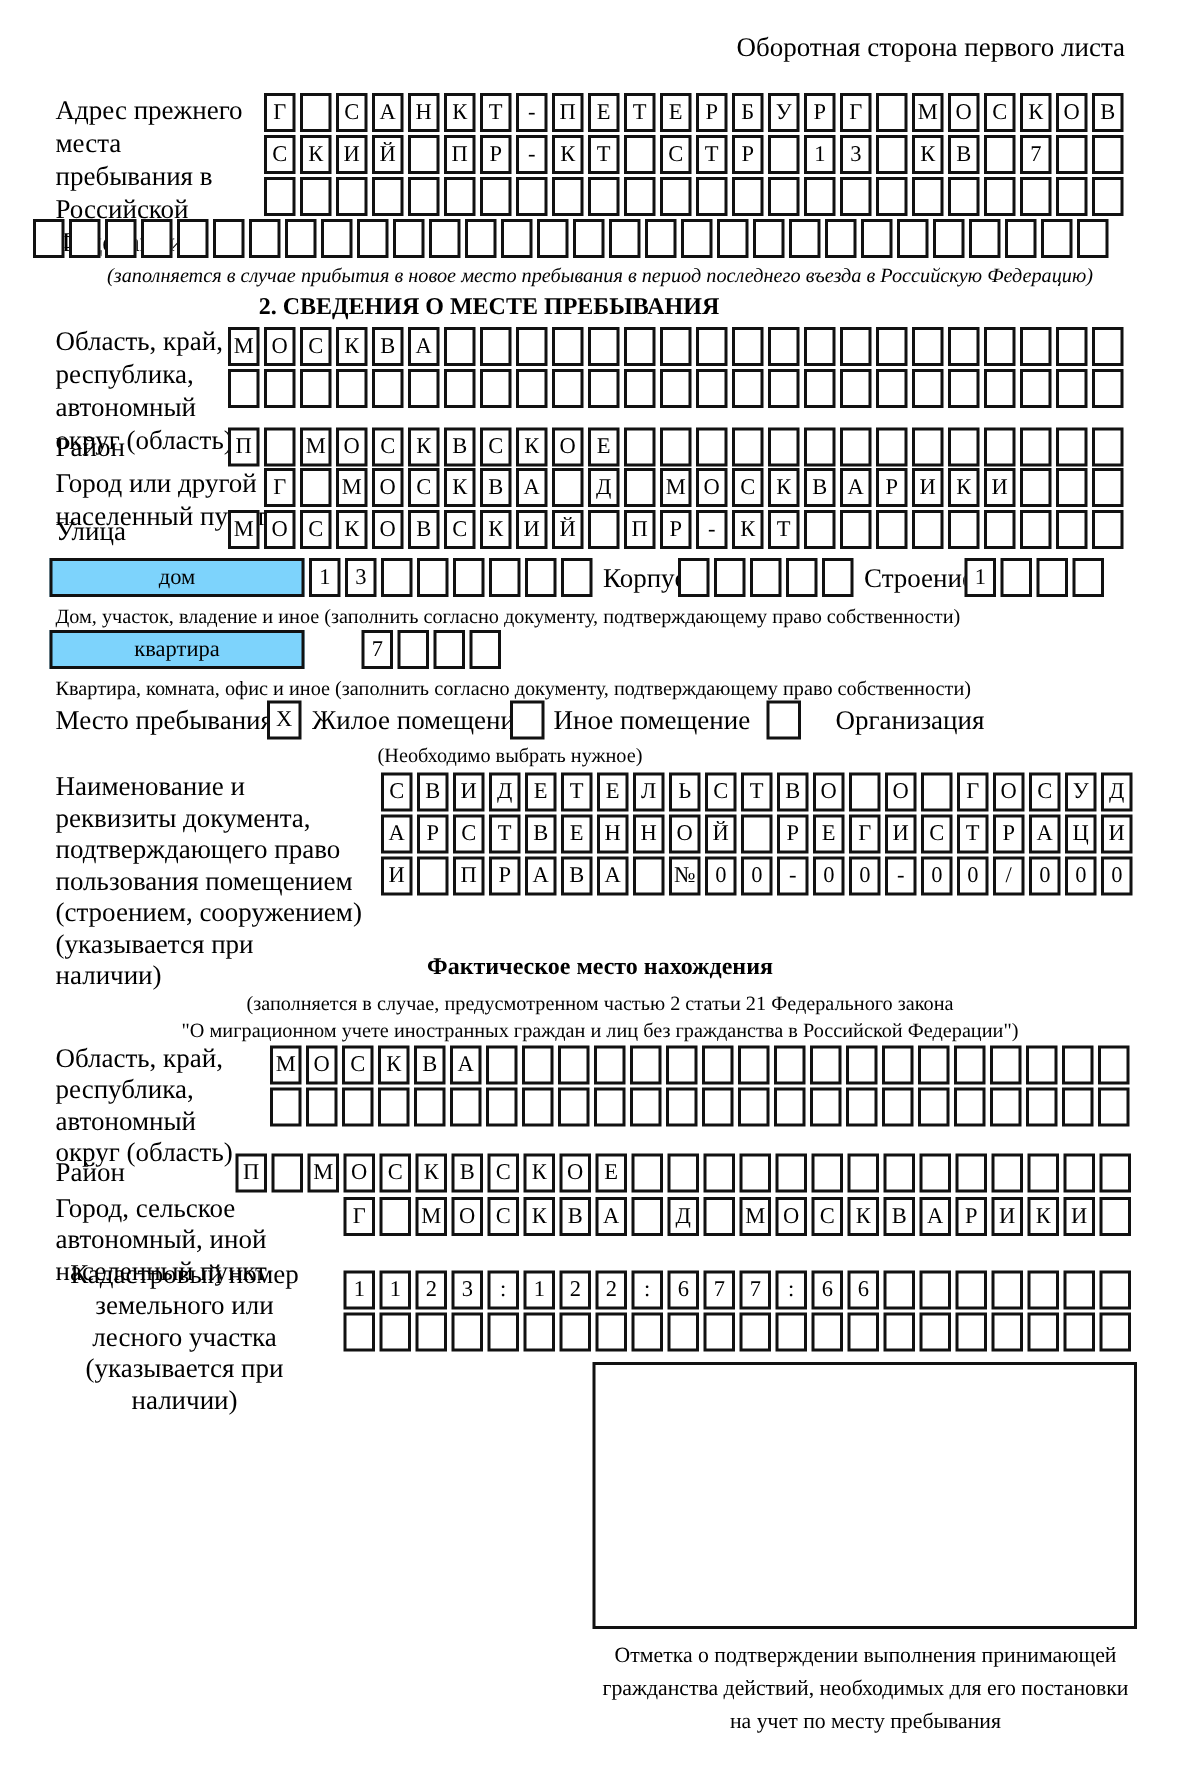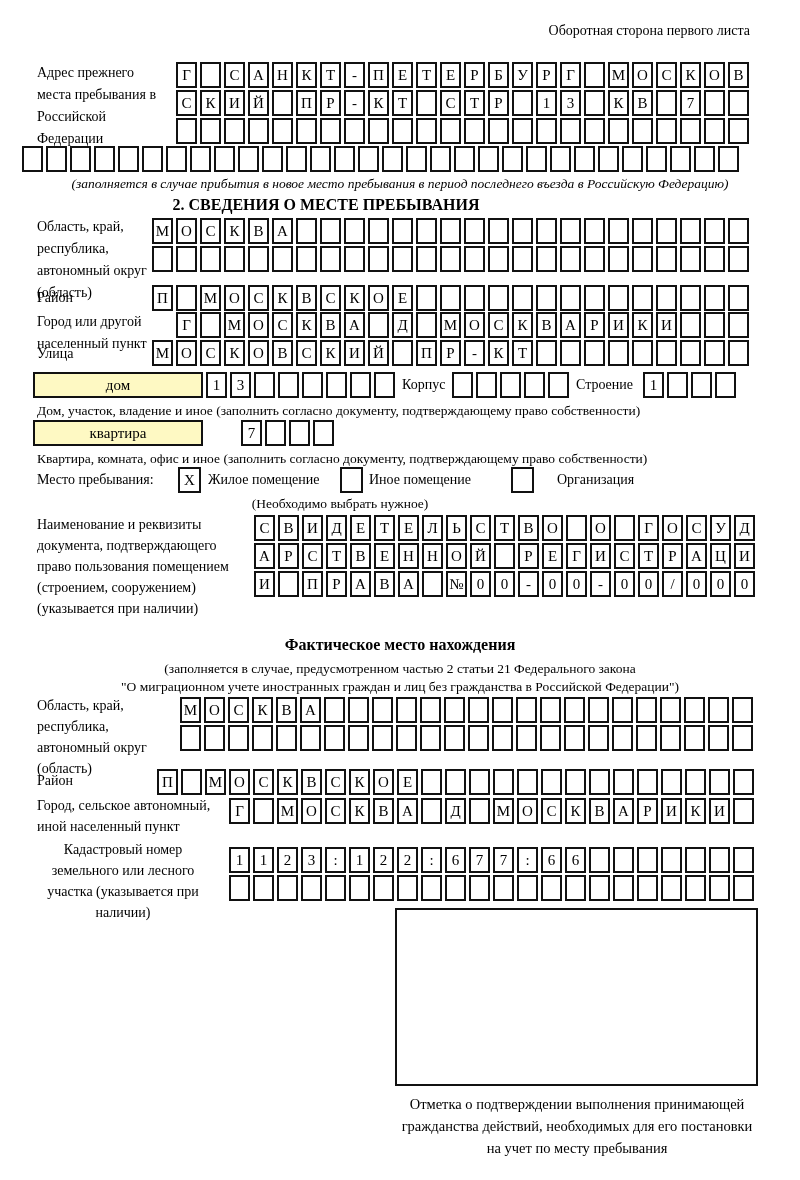--- a/index.html
+++ b/index.html
@@ -1,31 +1,31 @@
 <!DOCTYPE html>
 <html><head>
 <meta charset="utf-8">
 <style>
   * { margin:0; padding:0; box-sizing:border-box; }
   html,body { background:#ffffff; }
   #page { position:relative; width:800px; height:1180px; background:#fff;
           font-family:"Liberation Serif", serif; color:#000; overflow:hidden; }
   .abs { position:absolute; }
-  .lbl { font-size:14px; line-height:22px; }
+  .lbl { font-size:18px; line-height:22px; }
   .lh21 { line-height:21px; }
   .cap { font-size:13.5px; line-height:17px; }
   .title { font-size:16px; font-weight:bold; }
   .center { text-align:center; }
   .nowrap { white-space:nowrap; }
   .cellrow { position:absolute; display:flex; }
   .cell { flex:0 0 auto; width:21px; height:26px; border:2px solid #111;
           margin-right:3px; display:flex; align-items:center; justify-content:center;
           font-size:15px; background:#fff; }
   .wbox { position:absolute; height:26px; border:2px solid #111; display:flex;
-          align-items:center; justify-content:center; font-size:15px; background:#fef9c3; }
+          align-items:center; justify-content:center; font-size:15px; background:#7dd3fc; }
   .chk { position:absolute; width:23px; height:26px; border:2px solid #111; display:flex;
          align-items:center; justify-content:center; font-size:15px; background:#fff; }
   .stampbox { position:absolute; border:2px solid #111; background:#fff; }
   .capline { font-size:14.5px; line-height:22px; }
 </style>
 </head>
 <body>
 
 <div id="page">
 

